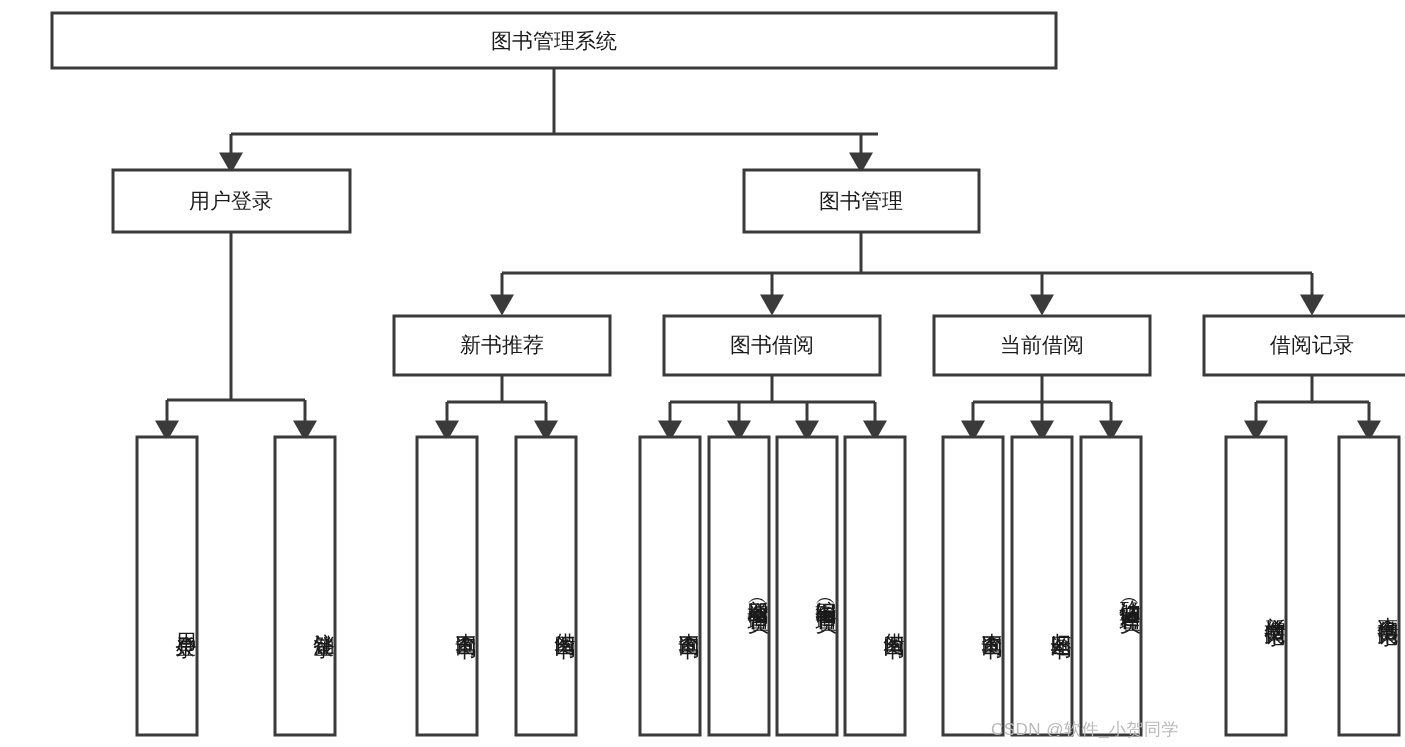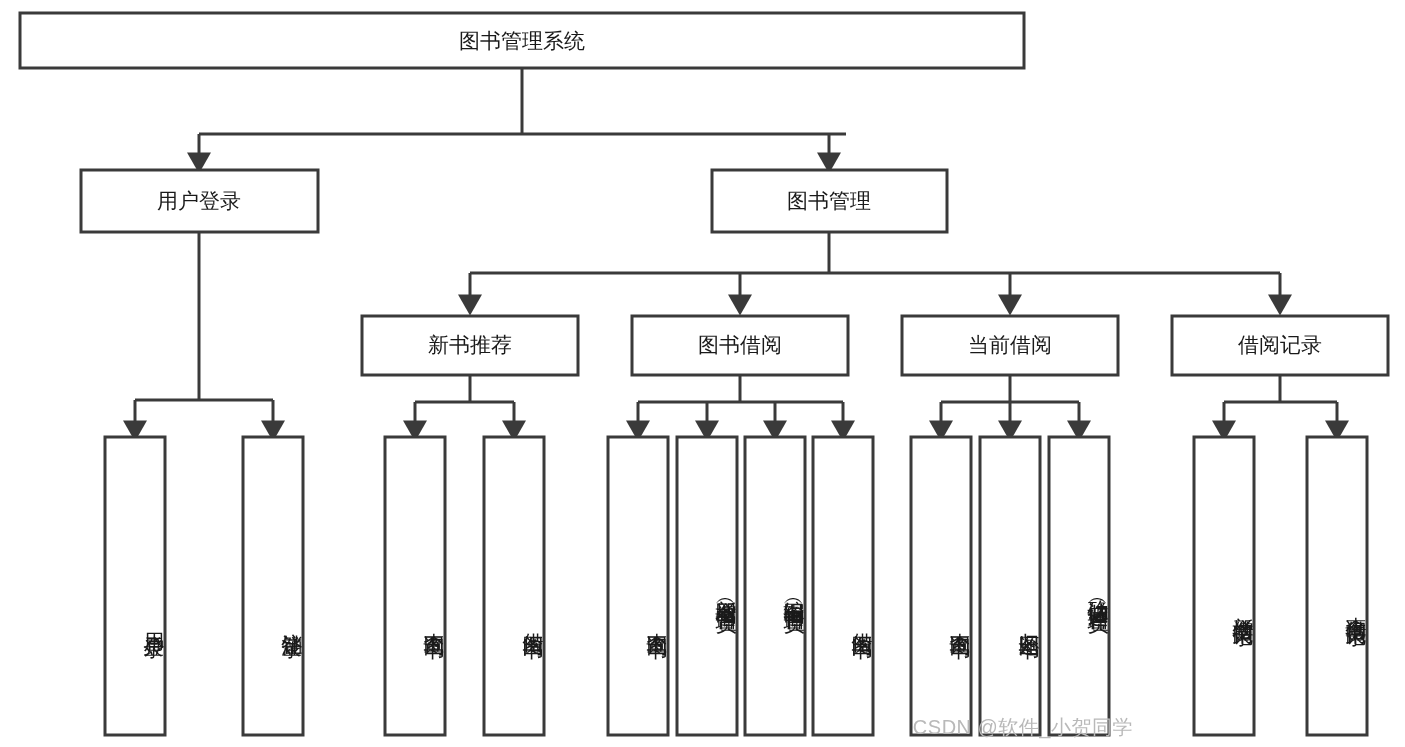--- a/index.html
+++ b/index.html
@@ -11,20 +11,21 @@
     width: 1405px;
     height: 747px;
     font-family: "Liberation Sans", "DejaVu Sans", sans-serif;
     overflow: hidden;
   }
   #diagram-root {
     position: relative;
     width: 1147px;
     height: 747px;
     background: #ffffff;
+    margin-left: 32px;
   }
   svg#tree-svg {
     position: absolute;
     left: 0;
     top: 0;
     width: 1405px;
     height: 747px;
   }
   .node-box {
     fill: #ffffff;
@@ -58,24 +59,24 @@
     color: #1a1a1a;
     letter-spacing: 2px;
     display: flex;
     align-items: flex-start;
     justify-content: center;
     white-space: nowrap;
     pointer-events: none;
   }
   .watermark {
     position: absolute;
-    right: 14px;
+    right: 0;
     bottom: 6px;
     font-family: "Liberation Sans", "DejaVu Sans", sans-serif;
-    font-size: 20px;
+    font-size: 17px;
     color: #b9b9b9;
     letter-spacing: 0.5px;
     white-space: nowrap;
   }
 </style>
 </head>
 <body>
 
 <div id="diagram-root">
 

